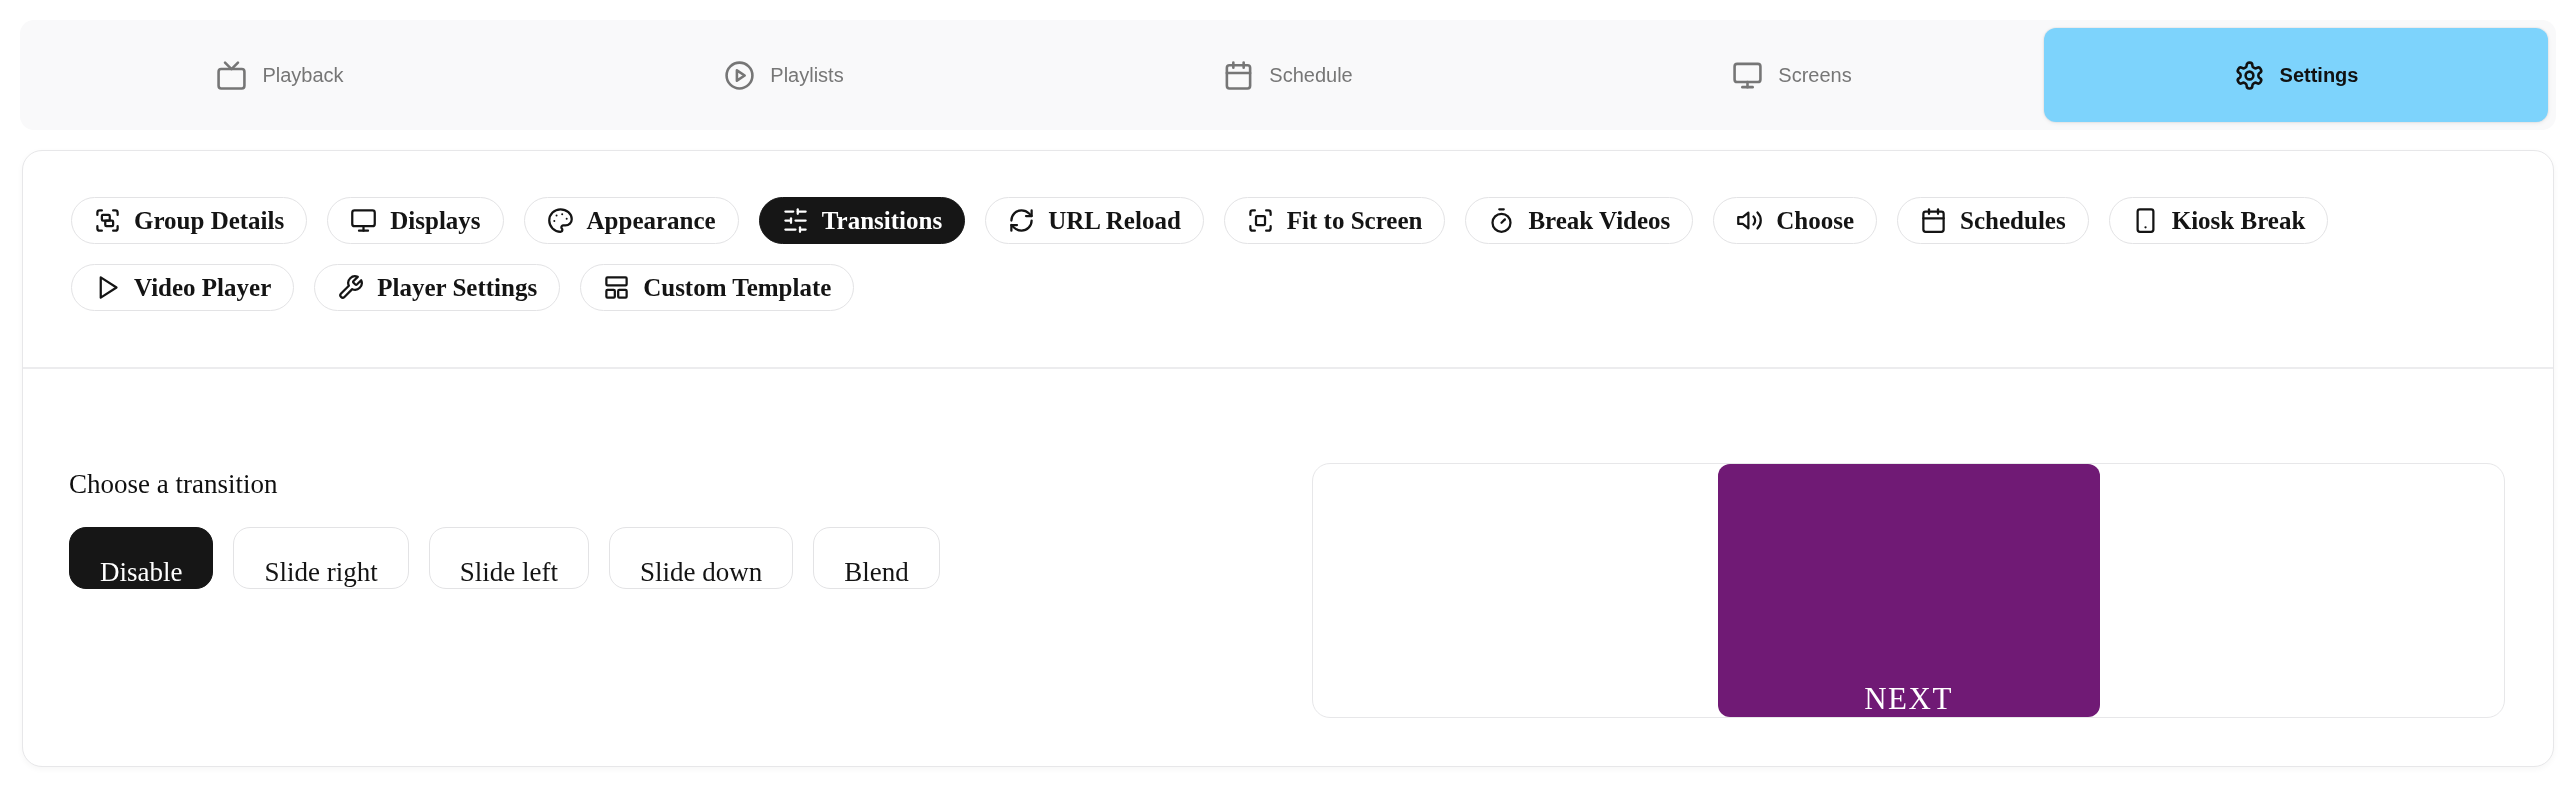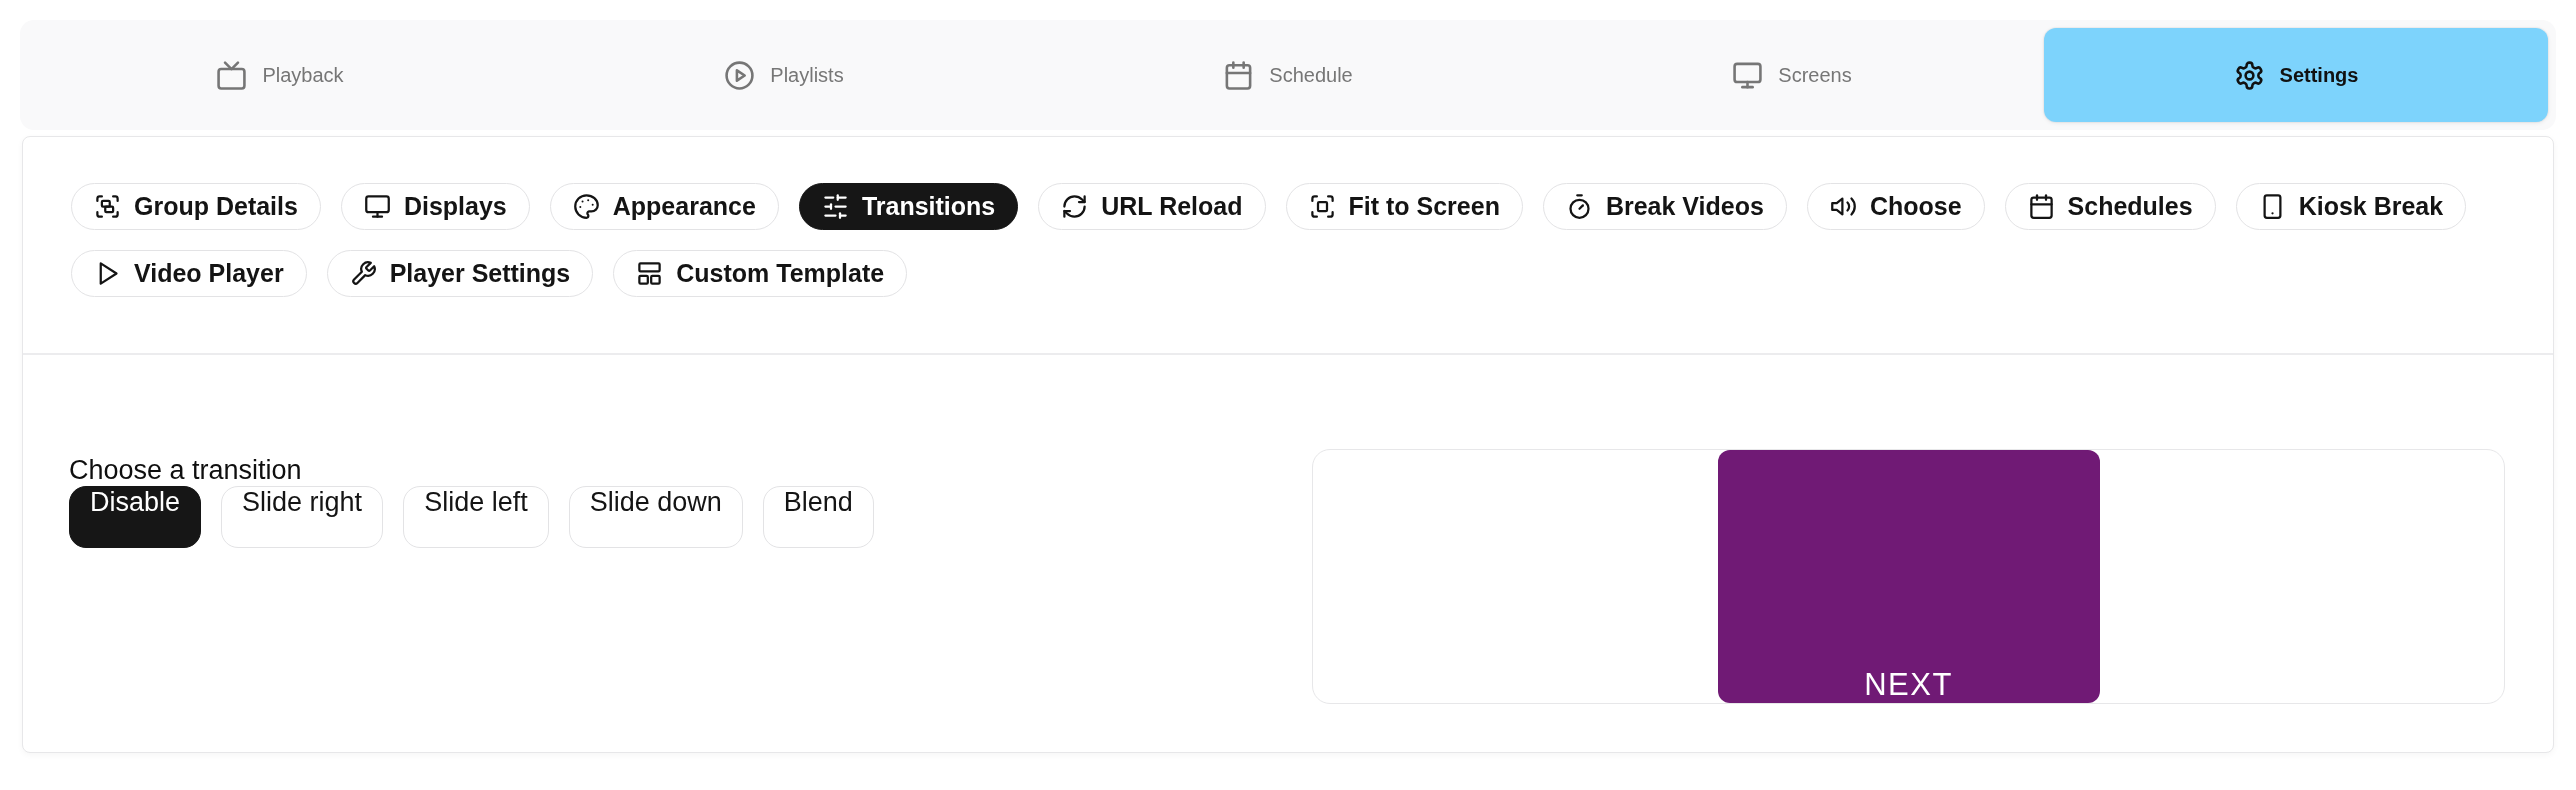--- a/index.html
+++ b/index.html
@@ -12,43 +12,43 @@
     background:#f9f9fa; border-radius:14px; display:flex; padding:8px; }
   .nav-item { flex:1 1 0; display:flex; align-items:center; justify-content:center;
     gap:15px; color:#767676; font-size:20px; font-weight:500; border-radius:12px;
     cursor:pointer; user-select:none; }
   .nav-item .icon { display:flex; }
   .nav-item svg { width:31px; height:31px; }
   .nav-item.active { background:#7dd3fc; color:#111111; font-weight:600;
     box-shadow:0 1px 4px rgba(0,0,0,.08), 0 0 0 1px rgba(0,0,0,.03); }
 
   
-  .card { position:absolute; left:22px; top:136px; width:2532px; height:617px;
-    background:#ffffff; border:1.5px solid #e7e7e9; border-radius:8px;
-    box-shadow:0 2px 6px rgba(0,0,0,.04); }
+  .card { position:absolute; left:22px; top:150px; width:2532px; height:617px;
+    background:#ffffff; border:1.5px solid #e7e7e9; border-radius:20px;
+    box-shadow:0 2px 6px rgba(0,0,0,.04);font-family:Liberation Serif, serif; }
 
   .tabs-wrap { padding:46px 48px 0 48px; }
   .pill-row { display:flex; gap:20px; margin-bottom:20px; }
   .pill { display:inline-flex; align-items:center; gap:13px; height:47px;
     padding:0 22px; background:#ffffff; border:1.5px solid #e3e3e5;
     border-radius:24px; font-family:inherit; font-size:25px; font-weight:600;
     color:#141414; cursor:pointer; white-space:nowrap; }
   .pill .icon { display:flex; }
   .pill svg { width:27px; height:27px; }
   .pill.active { background:#161616; border-color:#161616; color:#ffffff; }
 
   .divider { height:1.5px; background:#ececee; margin-top:56px; }
 
   
   .transition-section { display:flex; align-items:flex-start;
     justify-content:space-between; padding:94px 48px 0 46px; }
   .t-left { padding-top:6px; }
-  .heading { font-size:27px; font-weight:500; color:#0f0f0f; }
+  .heading { font-size:27px; font-weight:500; color:#0f0f0f; margin-bottom:27px; }
   .options { display:flex; gap:20px; }
-  .opt { height:62px; padding:0 20px; display:flex; align-items:flex-start;
+  .opt { height:62px; padding:0 30px; display:flex; align-items:flex-end;
     background:#ffffff; border:1.5px solid #e3e3e5; border-radius:17px;
     font-family:inherit; font-size:27px; font-weight:500; color:#141414;
     cursor:pointer; white-space:nowrap; }
   .opt.active { background:#161616; border-color:#161616; color:#ffffff; }
 
   .preview { width:1193px; height:255px; border:1.5px solid #e7e7e9;
     border-radius:18px; display:flex; justify-content:center; overflow:hidden; }
   .slide { width:382px; height:100%; border-radius:12px; display:flex;
     align-items:center; justify-content:center; color:#ffffff; font-size:31px;
     font-weight:500; letter-spacing:1.5px; }

